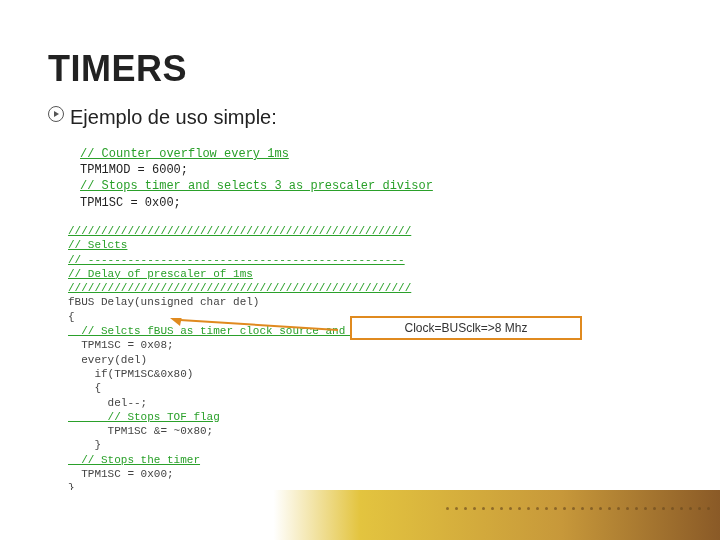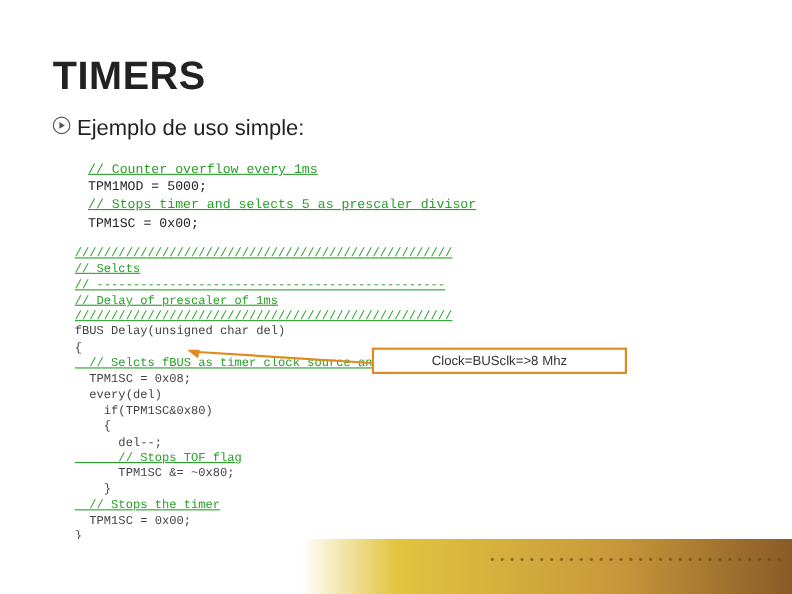--- a/index.html
+++ b/index.html
@@ -74,21 +74,21 @@
     height: 258px;
     border: none;
     font-size: 11px;
     line-height: 1.3;
     color: #444;
   }
   .code-block .comment { color: #2aa02a; text-decoration: underline; }
 
   .callout-box {
     position: absolute;
-    left: 338px;
+    left: 350px;
     top: 316px;
     width: 232px;
     height: 24px;
     border: 2px solid #e08a1f;
     background: #fff;
     display: flex;
     align-items: center;
     justify-content: center;
     font-size: 12px;
     color: #333;
@@ -136,22 +136,22 @@
 <div class="slide">
 
   <div class="title">TIMERS</div>
 
   <div class="subtitle-row">
     <span class="bullet-icon"></span>
     <span class="subtitle">Ejemplo de uso simple:</span>
   </div>
 
   <div class="code-block first" id="code1"><span class="comment">// Counter overflow every 1ms</span>
-<span>TPM1MOD = 5000;</span>
-<span class="comment">// Stops timer and selects 5 as prescaler divisor</span>
+<span>TPM1MOD = 6000;</span>
+<span class="comment">// Stops timer and selects 3 as prescaler divisor</span>
 <span>TPM1SC = 0x00;</span></div>
   <div class="code-block second" id="code2"><span class="comment">////////////////////////////////////////////////////</span>
 <span class="comment">// Selcts</span>
 <span class="comment">// ------------------------------------------------</span>
 <span class="comment">// Delay of prescaler of 1ms</span>
 <span class="comment">////////////////////////////////////////////////////</span>
 <span>fBUS Delay(unsigned char del)</span>
 <span>{</span>
 <span class="comment">  // Selcts fBUS as timer clock source and starts the timer</span>
 <span>  TPM1SC = 0x08;</span>

